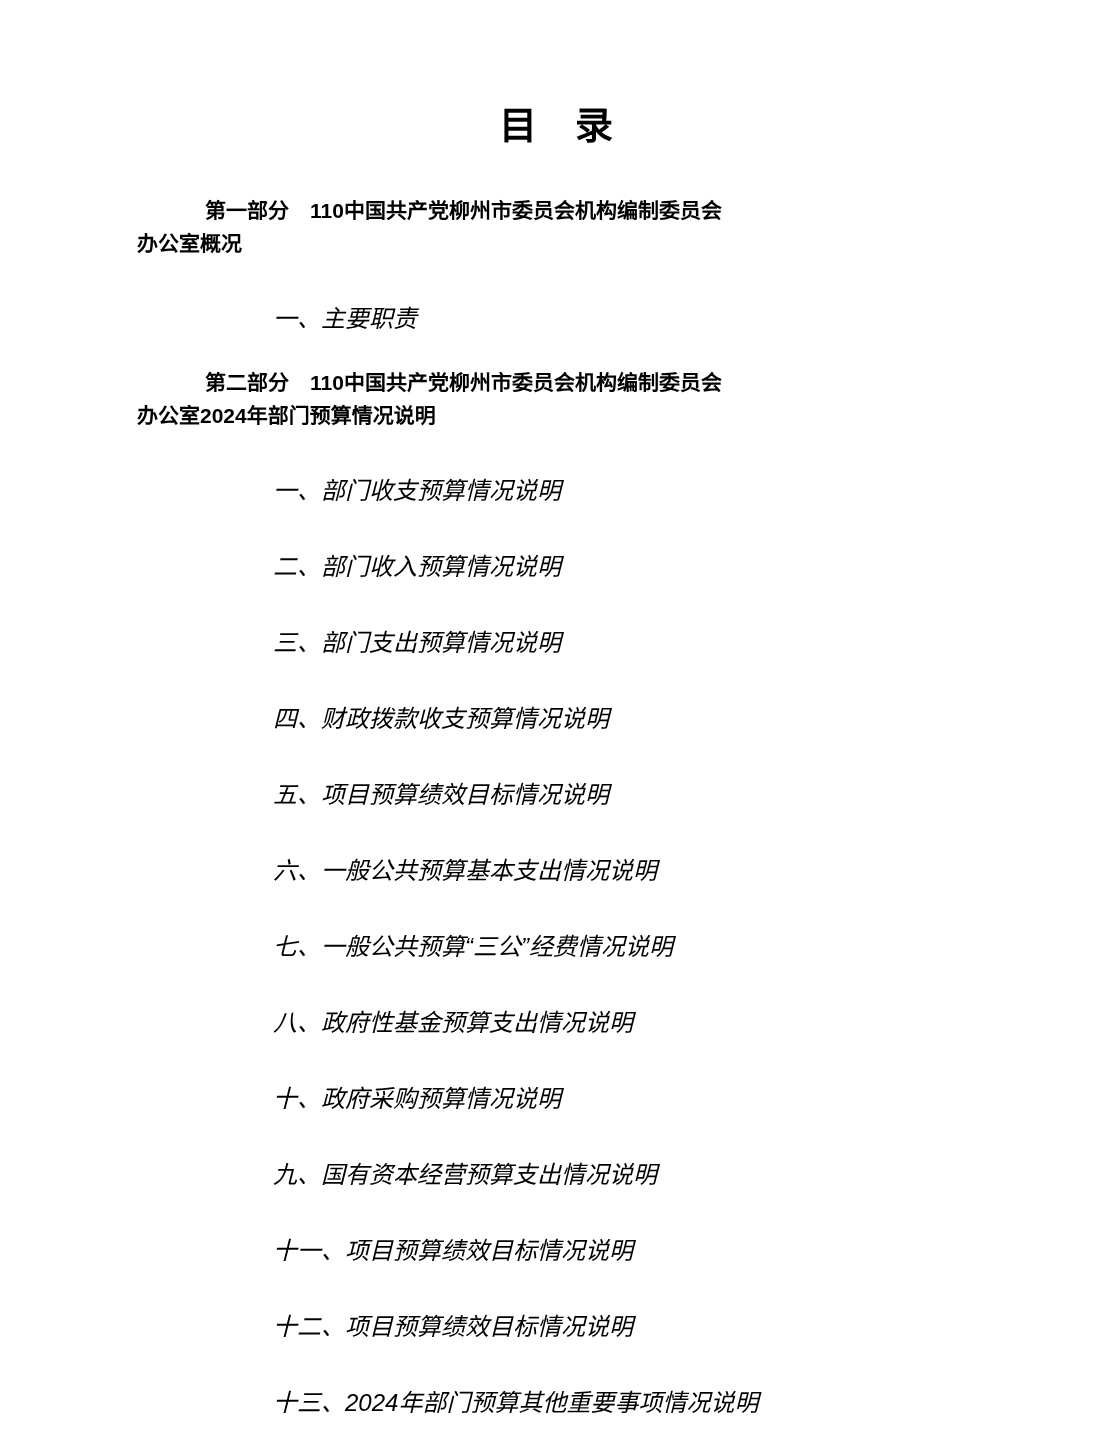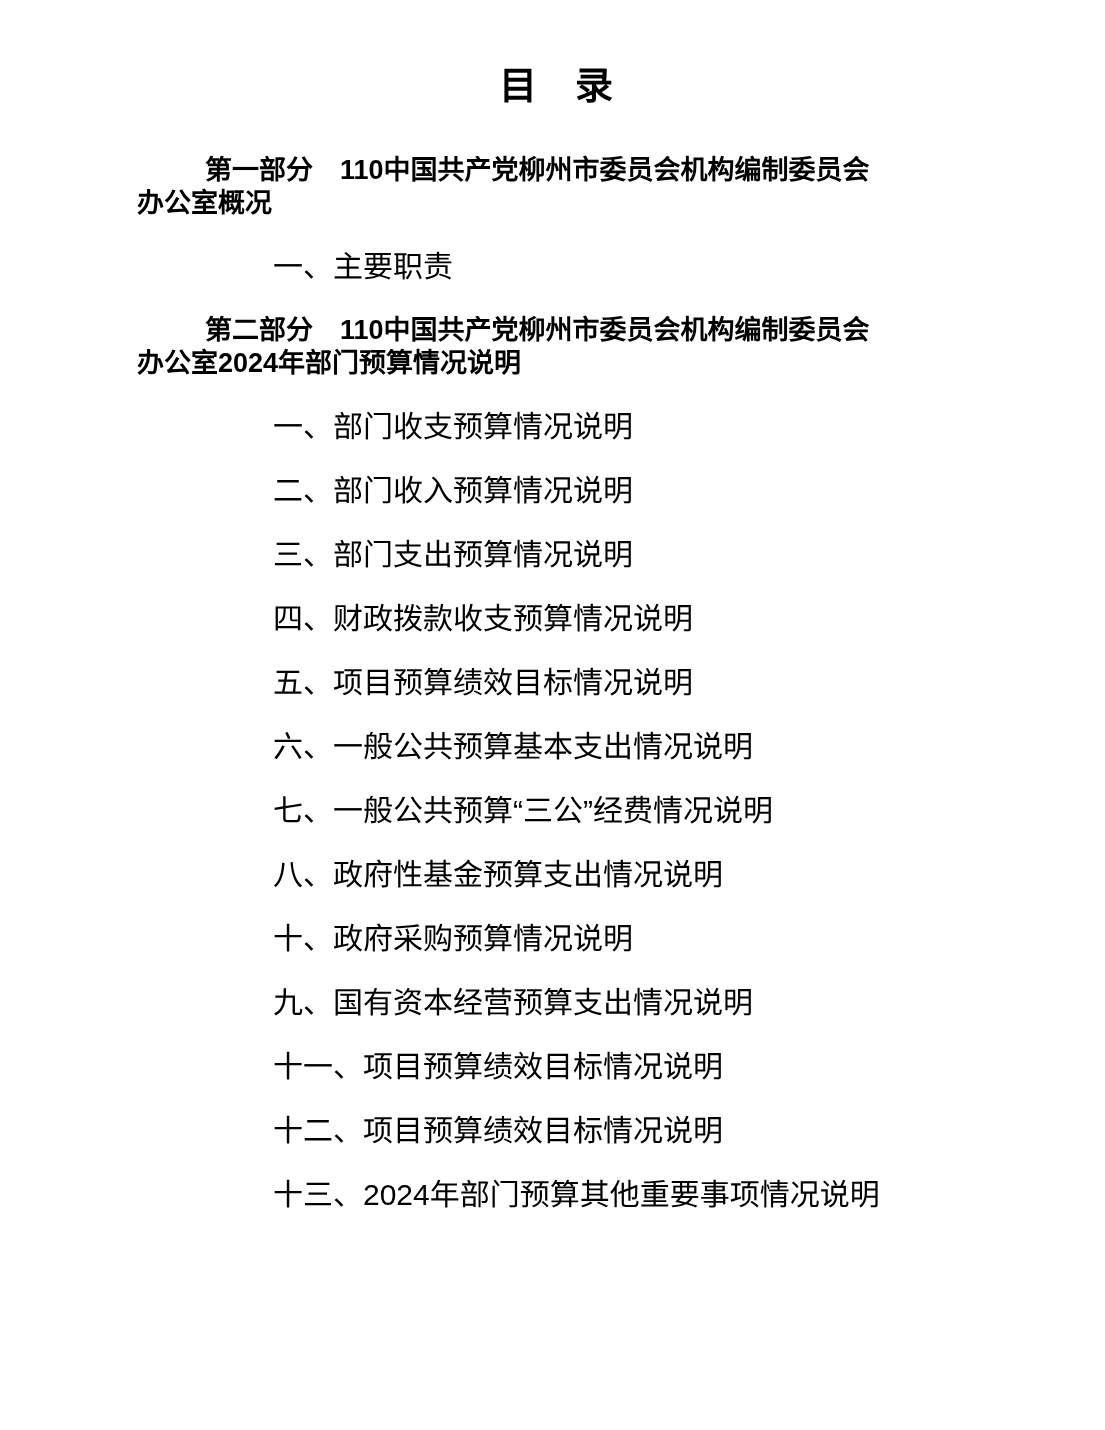--- a/index.html
+++ b/index.html
@@ -7,45 +7,46 @@
     padding: 0;
     background: #ffffff;
     color: #000000;
     font-family: "Liberation Sans", sans-serif;
   }
   .page {
     position: relative;
     width: 1105px;
     height: 1430px;
     box-sizing: border-box;
-    padding: 64px 130px 0 137px;
+    padding: 104px 130px 0 137px;
     background: #ffffff;
     overflow: hidden;
   }
   .title {
     font-size: 38px;
     font-weight: bold;
     line-height: 44px;
     text-align: center;
     margin: 0 0 46px 0;
   }
   .part-heading {
-    font-size: 27px;
+    font-size: 21px;
     font-weight: bold;
     line-height: 33px;
     margin: 30px 0 0 0;
   }
   .part-heading .hline { display: block; }
   .part-heading .hline.indent { padding-left: 68px; }
   .toc-item {
-    font-size: 30px;
+    font-size: 24px;
     font-weight: normal;
     line-height: 34px;
-    margin: 30px 0 0 136px;
+    margin: 42px 0 0 136px;
     white-space: nowrap;
+    font-style: italic;
   }
 </style>
 </head>
 <body>
 
 <div class="page">
 
   <h1 class="title">目　录</h1>
 
   <h2 class="part-heading">

